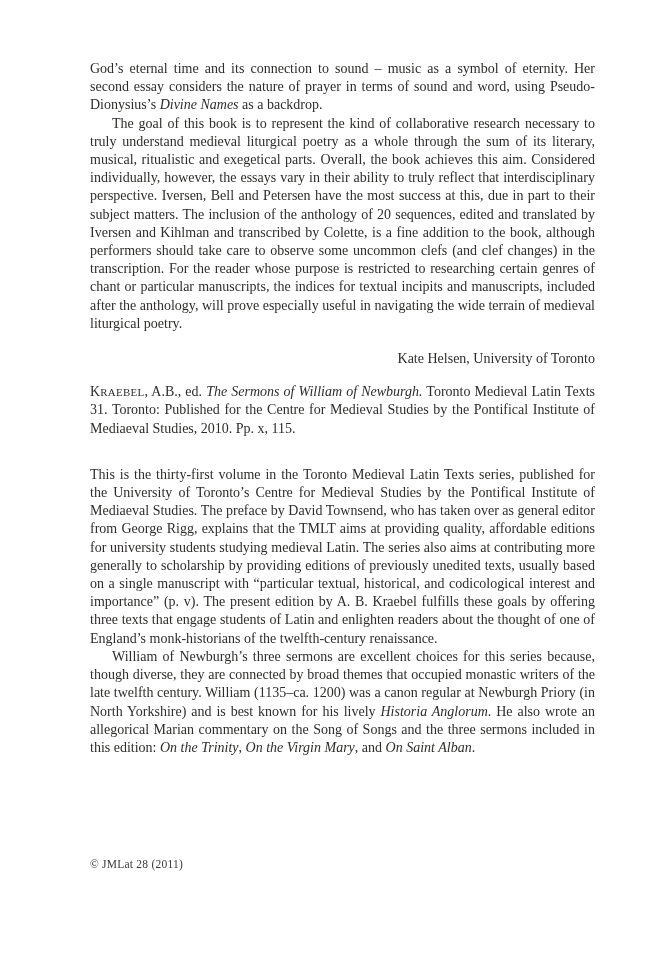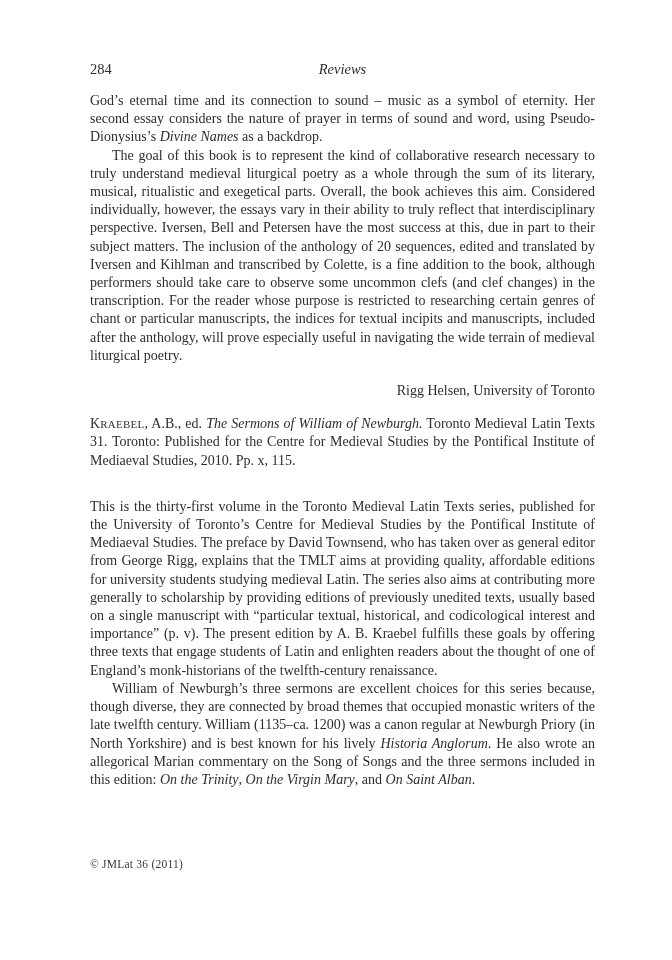--- a/index.html
+++ b/index.html
@@ -73,29 +73,25 @@
     font-size: 11.5px;
     color: #3c3b39;
     letter-spacing: 0.02em;
   }
 </style>
 </head>
 <body>
 
 <div class="sheet">
   <div class="content">
-    <header class="running-head">
-      <span class="page-num">284</span>
-      <span class="run-title">Reviews</span>
-    </header>
     <main class="page-body">
         <p class="para"><span>God’s eternal time and its connection to sound – music as a symbol of eternity. Her second essay considers the nature of prayer in terms of sound and word, using Pseudo-Dionysius’s </span><span class="it">Divine Names</span><span> as a backdrop.</span></p>
         <p class="para indent"><span>The goal of this book is to represent the kind of collaborative research necessary to truly understand medieval liturgical poetry as a whole through the sum of its literary, musical, ritualistic and exegetical parts. Overall, the book achieves this aim. Considered individually, however, the essays vary in their ability to truly reflect that interdisciplinary perspective. Iversen, Bell and Petersen have the most success at this, due in part to their subject matters. The inclusion of the anthology of 20 sequences, edited and translated by Iversen and Kihlman and transcribed by Colette, is a fine addition to the book, although performers should take care to observe some uncommon clefs (and clef changes) in the transcription. For the reader whose purpose is restricted to researching certain genres of chant or particular manuscripts, the indices for textual incipits and manuscripts, included after the anthology, will prove especially useful in navigating the wide terrain of medieval liturgical poetry.</span></p>
-        <p class="attribution"><span>Rigg Helsen, University of Toronto</span></p>
+        <p class="attribution"><span>Kate Helsen, University of Toronto</span></p>
         <p class="citation"><span>K</span><span class="sc">raebel</span><span>, A.B., ed. </span><span class="it">The Sermons of William of Newburgh.</span><span> Toronto Medieval Latin Texts 31. Toronto: Published for the Centre for Medieval Studies by the Pontifical Institute of Mediaeval Studies, 2010. Pp. x, 115.</span></p>
         <p class="para"><span>This is the thirty-first volume in the Toronto Medieval Latin Texts series, published for the University of Toronto’s Centre for Medieval Studies by the Pontifical Institute of Mediaeval Studies. The preface by David Townsend, who has taken over as general editor from George Rigg, explains that the TMLT aims at providing quality, affordable editions for university students studying medieval Latin. The series also aims at contributing more generally to scholarship by providing editions of previously unedited texts, usually based on a single manuscript with “particular textual, historical, and codicological interest and importance” (p. v). The present edition by A. B. Kraebel fulfills these goals by offering three texts that engage students of Latin and enlighten readers about the thought of one of England’s monk-historians of the twelfth-century renaissance.</span></p>
         <p class="para indent"><span>William of Newburgh’s three sermons are excellent choices for this series because, though diverse, they are connected by broad themes that occupied monastic writers of the late twelfth century. William (1135–ca. 1200) was a canon regular at Newburgh Priory (in North Yorkshire) and is best known for his lively </span><span class="it">Historia Anglorum</span><span>. He also wrote an allegorical Marian commentary on the Song of Songs and the three sermons included in this edition: </span><span class="it">On the Trinity</span><span>, </span><span class="it">On the Virgin Mary</span><span>, and </span><span class="it">On Saint Alban</span><span>.</span></p>
       </main>
   </div>
   <footer class="imprint">
-    <span>© JMLat 36 (2011)</span>
+    <span>© JMLat 28 (2011)</span>
   </footer>
 </div>
 
 </body></html>

